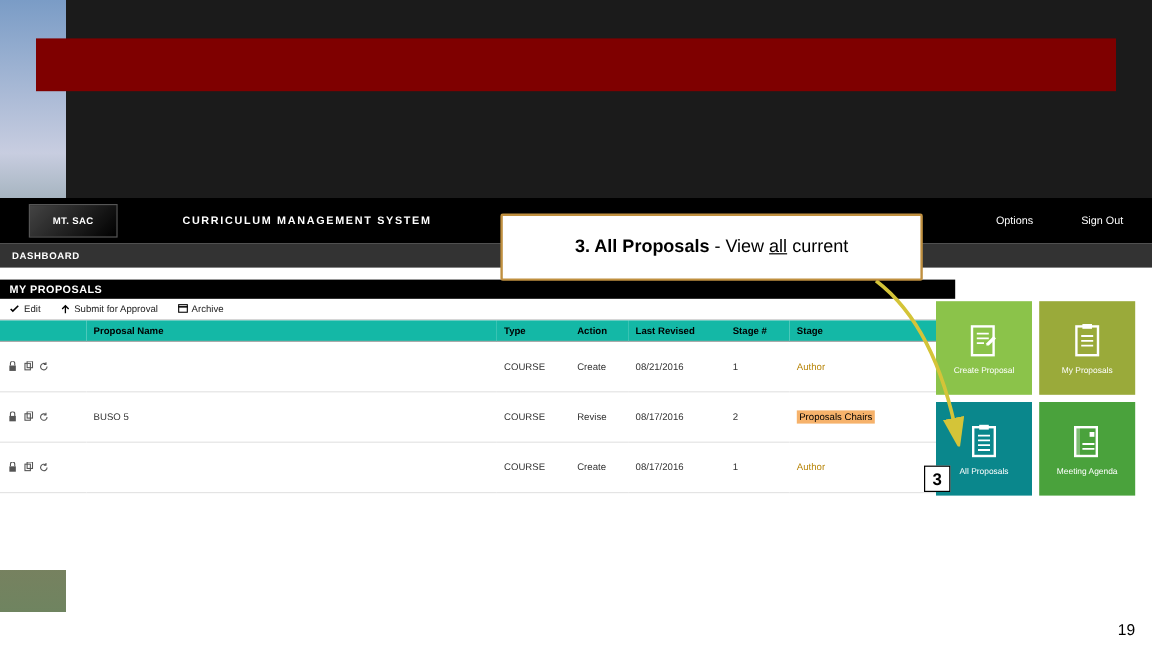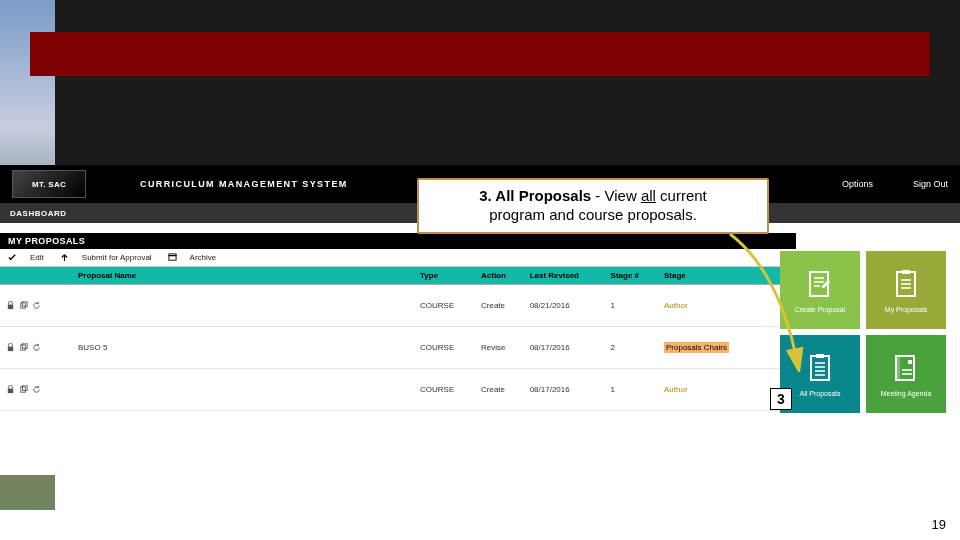--- a/index.html
+++ b/index.html
@@ -3,29 +3,29 @@
 <meta charset="utf-8">
 <style>
 html,body{margin:0;padding:0;width:960px;height:540px;font-family:"Segoe UI",Arial,sans-serif;background:#fff;overflow:hidden}
 .bg-photo{position:absolute;left:0;top:0;width:55px;height:510px;background:linear-gradient(180deg,#7a9cc6 0%,#c8cde0 25%,#a8b6c2 32%,#8895a5 38%,#b5a88f 55%,#8a7a5e 75%,#6f8460 100%);z-index:0}
 .sky{position:absolute;left:55px;top:0;width:905px;height:165px;background:linear-gradient(180deg,#1b1b1b 0%,#1b1b1b 22%,#1b1b1b 100%);z-index:0}
 .slide{position:relative;width:960px;height:540px;z-index:1}
 .title-bar{position:absolute;left:30px;top:32px;width:900px;height:44px;background:#7f0000}
 .title-text{position:absolute;left:40px;top:36px;font-size:26px;font-weight:400;color:#c00000;text-shadow:1px 0 0 #fff,-1px 0 0 #fff,0 1px 0 #fff,0 -1px 0 #fff;letter-spacing:.2px}
 .title-text b{font-weight:700}
 .app{position:absolute;left:0;top:165px;right:0;height:310px;background:#fff}
-.app-top{height:38px;background:#000;color:#fff;display:flex;align-items:center;padding:0 12px;font-size:10px}
+.app-top{height:38px;background:#000;color:#fff;display:flex;align-items:center;padding:0 24px;font-size:10px}
 .logo{width:72px;height:26px;background:linear-gradient(135deg,#444,#000);display:flex;align-items:center;justify-content:center;color:#fff;font-size:8px;font-weight:bold;letter-spacing:.3px;border:1px solid #555}
 .cms-label{margin-left:54px;letter-spacing:1.4px;font-size:9px;font-weight:600}
 .top-right{margin-left:auto;display:flex;gap:40px;font-size:9px}
 .dashboard-bar{height:20px;background:#333;color:#fff;font-size:8px;font-weight:700;display:flex;align-items:center;padding:0 10px;letter-spacing:.5px}
 .content{position:relative;height:252px}
 .my-proposals-hdr{background:#000;color:#fff;font-size:9px;font-weight:700;padding:3px 8px;margin-top:10px;width:780px;letter-spacing:.4px}
 .toolbar{display:flex;gap:16px;padding:4px 8px;font-size:8px;color:#222;width:780px;border-bottom:1px solid #ccc}
-.toolbar span{display:flex;align-items:center;gap:13px}
+.toolbar span{display:flex;align-items:center;gap:3px}
 .tbl{width:780px;font-size:8px;border-collapse:collapse}
 .tbl th{background:#14b8a6;border-bottom:1px solid #aaa;padding:4px 6px;font-weight:700;text-align:left}
 .tbl td{border-bottom:1px solid #e4e4e4;padding:16px 6px;color:#333}
 .stage-author{color:#b8860b}
 .stage-dept{background:#f6b26b;color:#000;padding:1px 2px}
 .row-icons{display:flex;gap:4px;color:#555}
 .tiles{position:absolute;right:10px;top:18px;width:170px;display:flex;flex-wrap:wrap;gap:6px}
 .tile{width:80px;height:78px;display:flex;flex-direction:column;align-items:center;justify-content:center;color:#fff;font-size:7px;gap:6px;position:relative}
 .tile svg{width:32px;height:32px}
 .t-green{background:#8bc34a}
@@ -47,21 +47,20 @@
 <div class="sky"></div>
 
 <div class="slide">
 
   <div class="title-bar"></div>
 
   <div class="callout">
     <div>
       <b>3. All Proposals</b><span> - View </span><span class="u">all</span><span> current</span>
     </div>
-    <div>program and course proposals.</div>
   </div>
 
   <svg class="arrow" viewBox="0 0 90 140">
     <defs>
         <marker id="ah" markerWidth="10" markerHeight="10" refX="6" refY="3" orient="auto">
           <path d="M0,0 L0,6 L9,3 z" fill="#d4c438"></path>
         </marker>
       </defs>
     <path d="M10,2 Q 60 40 78 134" stroke="#d4c438" stroke-width="3" fill="none" marker-end="url(#ah)"></path>
   </svg>

